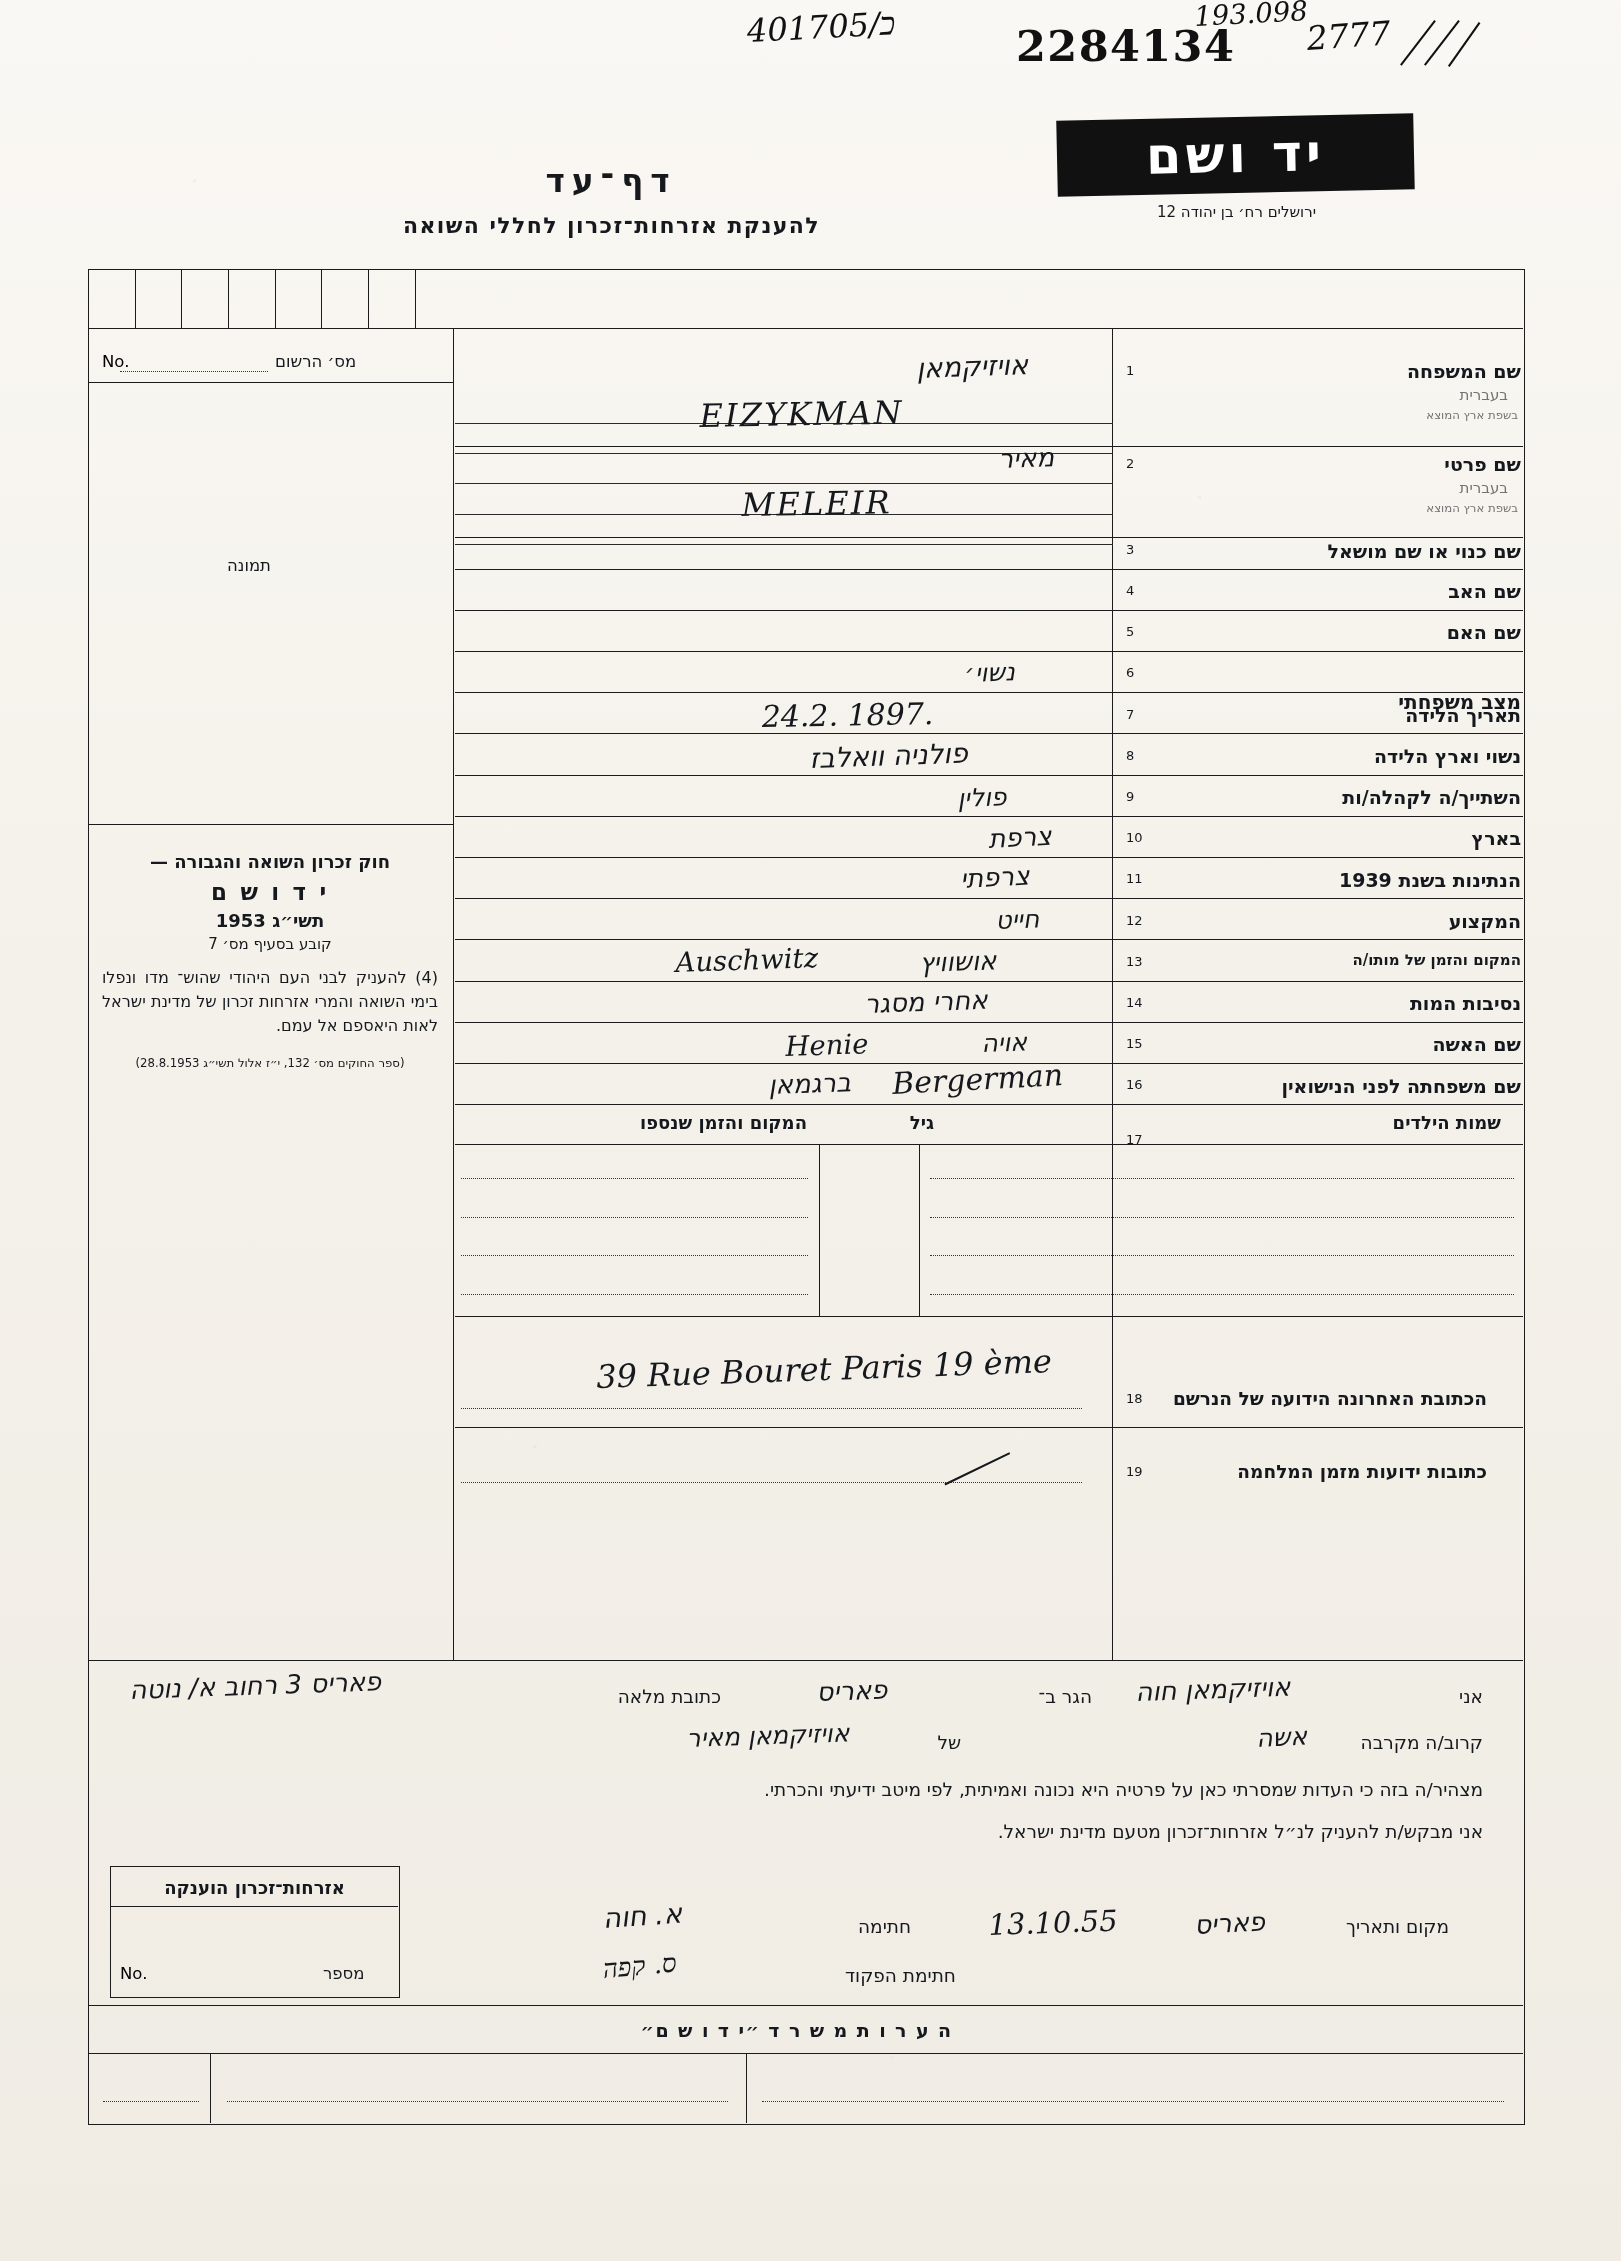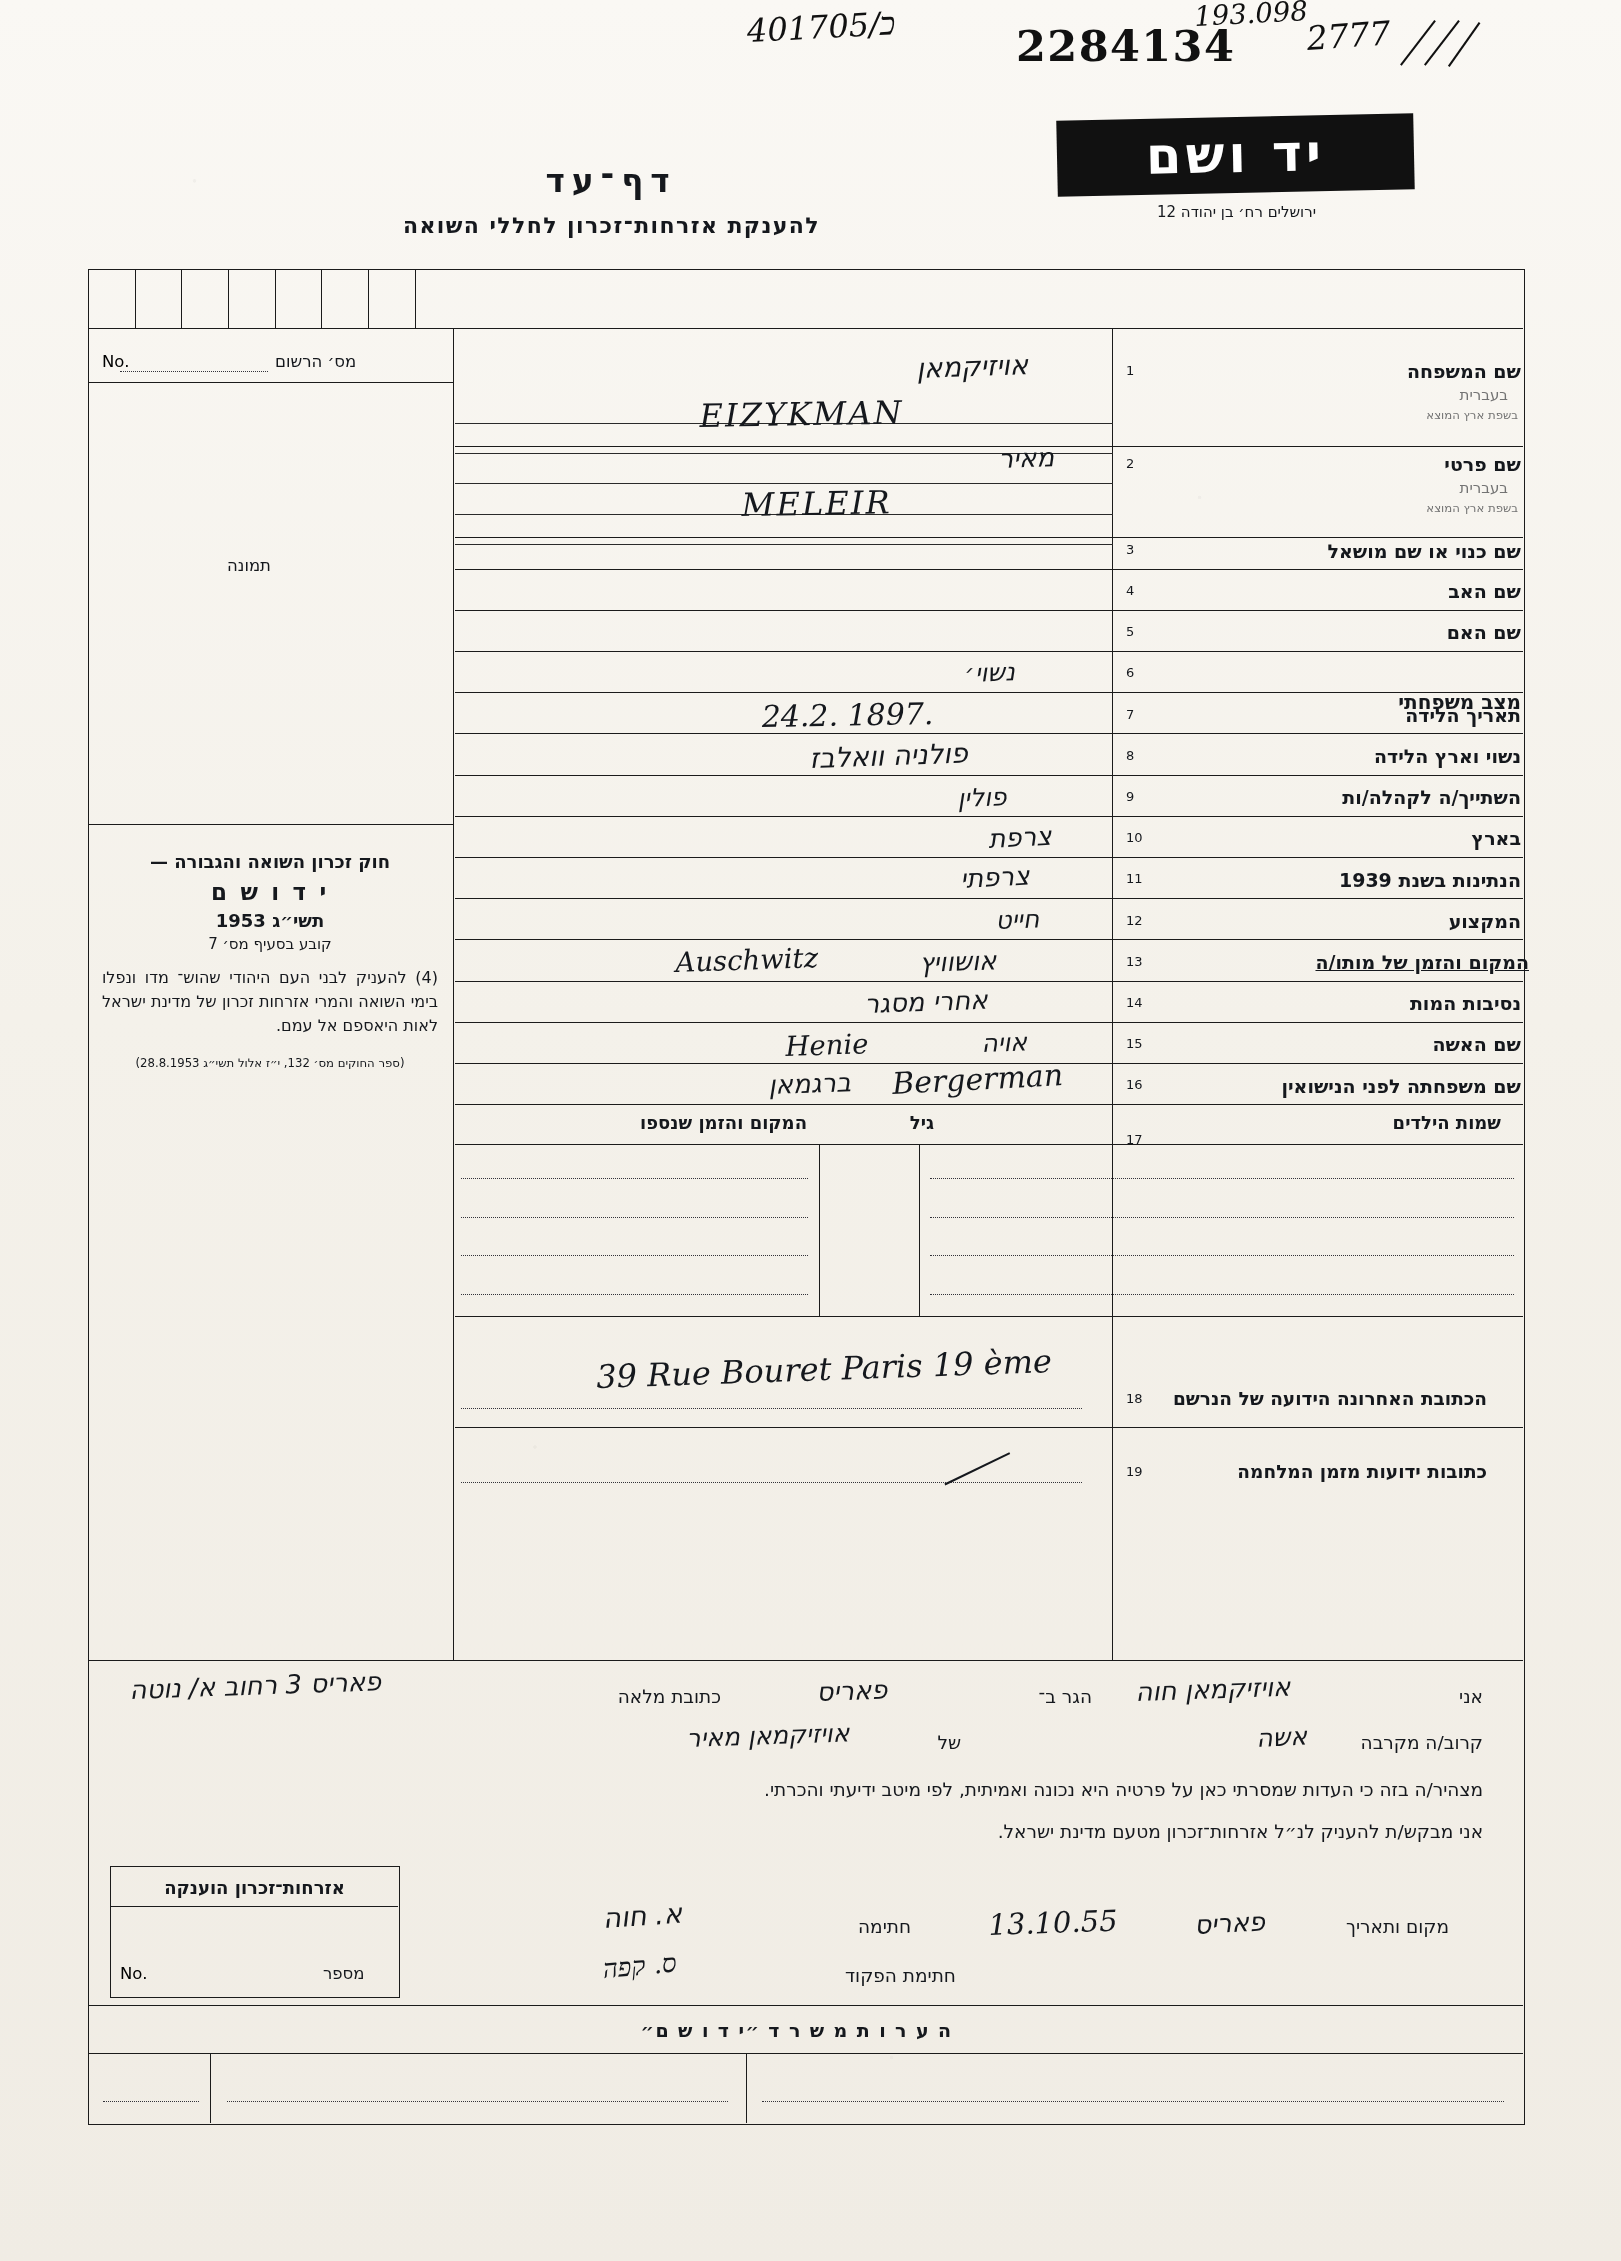--- a/index.html
+++ b/index.html
@@ -173,21 +173,21 @@
   <div class="lbl" style="right:100px;top:869px;font-size:19px;">הנתינות בשנת 1939</div>
   <div class="rownum" style="left:1126px;top:871px;">11</div>
   <div class="lyr hw hw-heb" style="left:961px;top:864px;font-size:26px;transform:rotate(-3deg);">צרפתי</div>
 
   <div class="hline" style="left:455px;top:939px;width:1068px;height:1.4px;"></div>
   <div class="lbl" style="right:100px;top:910px;font-size:19px;">המקצוע</div>
   <div class="rownum" style="left:1126px;top:913px;">12</div>
   <div class="lyr hw hw-heb" style="left:996px;top:906px;font-size:25px;transform:rotate(-2deg);">חייט</div>
 
   <div class="hline" style="left:455px;top:981px;width:1068px;height:1.4px;"></div>
-  <div class="lbl" style="right:92px;top:951px;font-size:19px;text-decoration:underline;">המקום והזמן של מותו/ה</div>
+  <div class="lbl" style="right:100px;top:951px;font-size:15px;">המקום והזמן של מותו/ה</div>
   <div class="rownum" style="left:1126px;top:954px;">13</div>
   <div class="lyr hw hw-heb" style="left:920px;top:948px;font-size:26px;transform:rotate(-2deg);">אושוויץ</div>
   <div class="lyr hw" style="left:676px;top:946px;font-size:27.5px;transform:rotate(-2deg);">Auschwitz</div>
 
   <div class="hline" style="left:455px;top:1022px;width:1068px;height:1.4px;"></div>
   <div class="lbl" style="right:100px;top:992px;font-size:19px;">נסיבות המות</div>
   <div class="rownum" style="left:1126px;top:995px;">14</div>
   <div class="lyr hw hw-heb" style="left:865px;top:989px;font-size:26px;transform:rotate(-2deg);">אחרי מסגר</div>
 
   <div class="hline" style="left:455px;top:1063px;width:1068px;height:1.4px;"></div>

